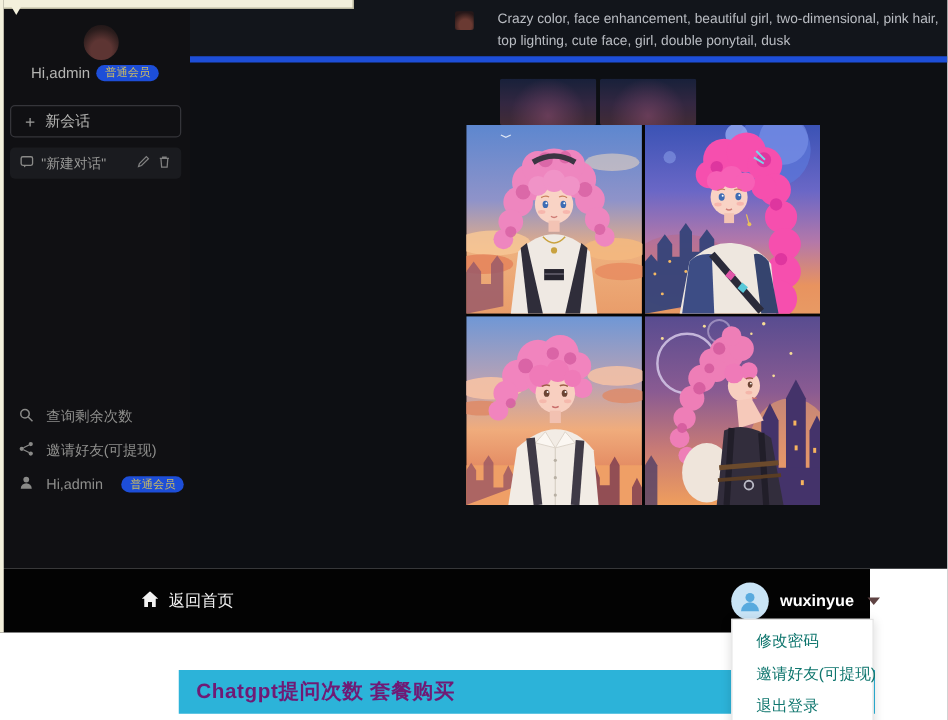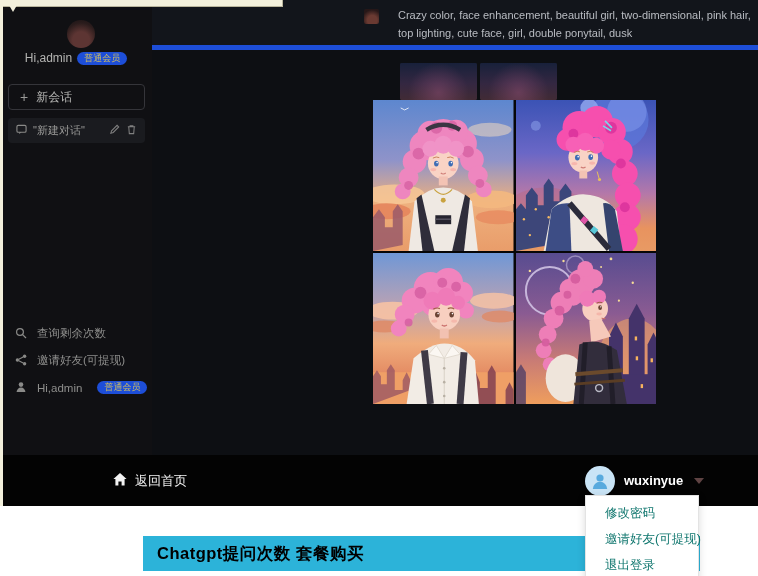--- a/index.html
+++ b/index.html
@@ -41,32 +41,32 @@
   .thumb{width:77px;height:37px;border-radius:2px;
          background:
            radial-gradient(circle at 50% 80%, rgba(238,130,190,.5), rgba(238,130,190,0) 62%),
            linear-gradient(180deg,#27355e 0%,#54406a 55%,#6a4656 100%);
          box-shadow:inset 0 0 0 999px rgba(0,0,0,.38);cursor:pointer;}
   .grid{position:absolute;left:221px;top:100px;width:283px;height:304px;background:#060607;
         display:grid;grid-template-columns:1fr 1fr;grid-template-rows:1fr 1fr;gap:2px;cursor:pointer;}
   .grid svg{width:100%;height:100%;display:block;}
 
   
-  .footer-bar{position:absolute;left:0;top:455px;width:758px;height:51px;background:#030303;}
+  .footer-bar{position:absolute;left:0;top:455px;width:696px;height:51px;background:#030303;}
   .home-group{position:absolute;left:113px;top:0;height:51px;display:flex;align-items:center;gap:8px;
               color:#f2f2f2;font-size:13px;cursor:pointer;}
   .user-group{position:absolute;left:585px;top:0;height:51px;display:flex;align-items:center;gap:9px;cursor:pointer;}
   .u-avatar{width:30px;height:30px;border-radius:50%;background:#c9e4f6;display:flex;align-items:center;justify-content:center;}
   .u-name{color:#ffffff;font-size:13px;font-weight:bold;}
   .caret{width:0;height:0;border-left:5px solid transparent;border-right:5px solid transparent;
          border-top:6px solid #5f4343;margin-left:2px;}
 
   
   .banner{position:absolute;left:143px;top:536px;width:557px;height:35px;background:#2cb3d9;
-          color:#000000;font-size:16.5px;font-weight:bold;line-height:35px;padding-left:14px;letter-spacing:.5px;}
+          color:#701a75;font-size:16.5px;font-weight:bold;line-height:35px;padding-left:14px;letter-spacing:.5px;}
   .dropdown{position:absolute;left:585px;top:495px;width:114px;background:#fff;border:1px solid #e3e3e3;
             box-shadow:0 2px 8px rgba(0,0,0,.15);padding:4px 0;z-index:5;}
   .dropdown .d-item{height:26px;line-height:26px;padding-left:19px;font-size:12.5px;color:#0f766e;
                     cursor:pointer;white-space:nowrap;}
 
   
   .edge-left{position:absolute;left:0;top:0;width:3px;height:506px;background:#f3f0dc;z-index:9;}
   .edge-top{position:absolute;left:3px;top:0;width:280px;height:7px;background:#f3f0dc;
             border-bottom:1px solid #b9b59c;border-right:1px solid #b9b59c;z-index:9;}
   .edge-arrow{position:absolute;left:6px;top:0;width:0;height:0;z-index:10;

